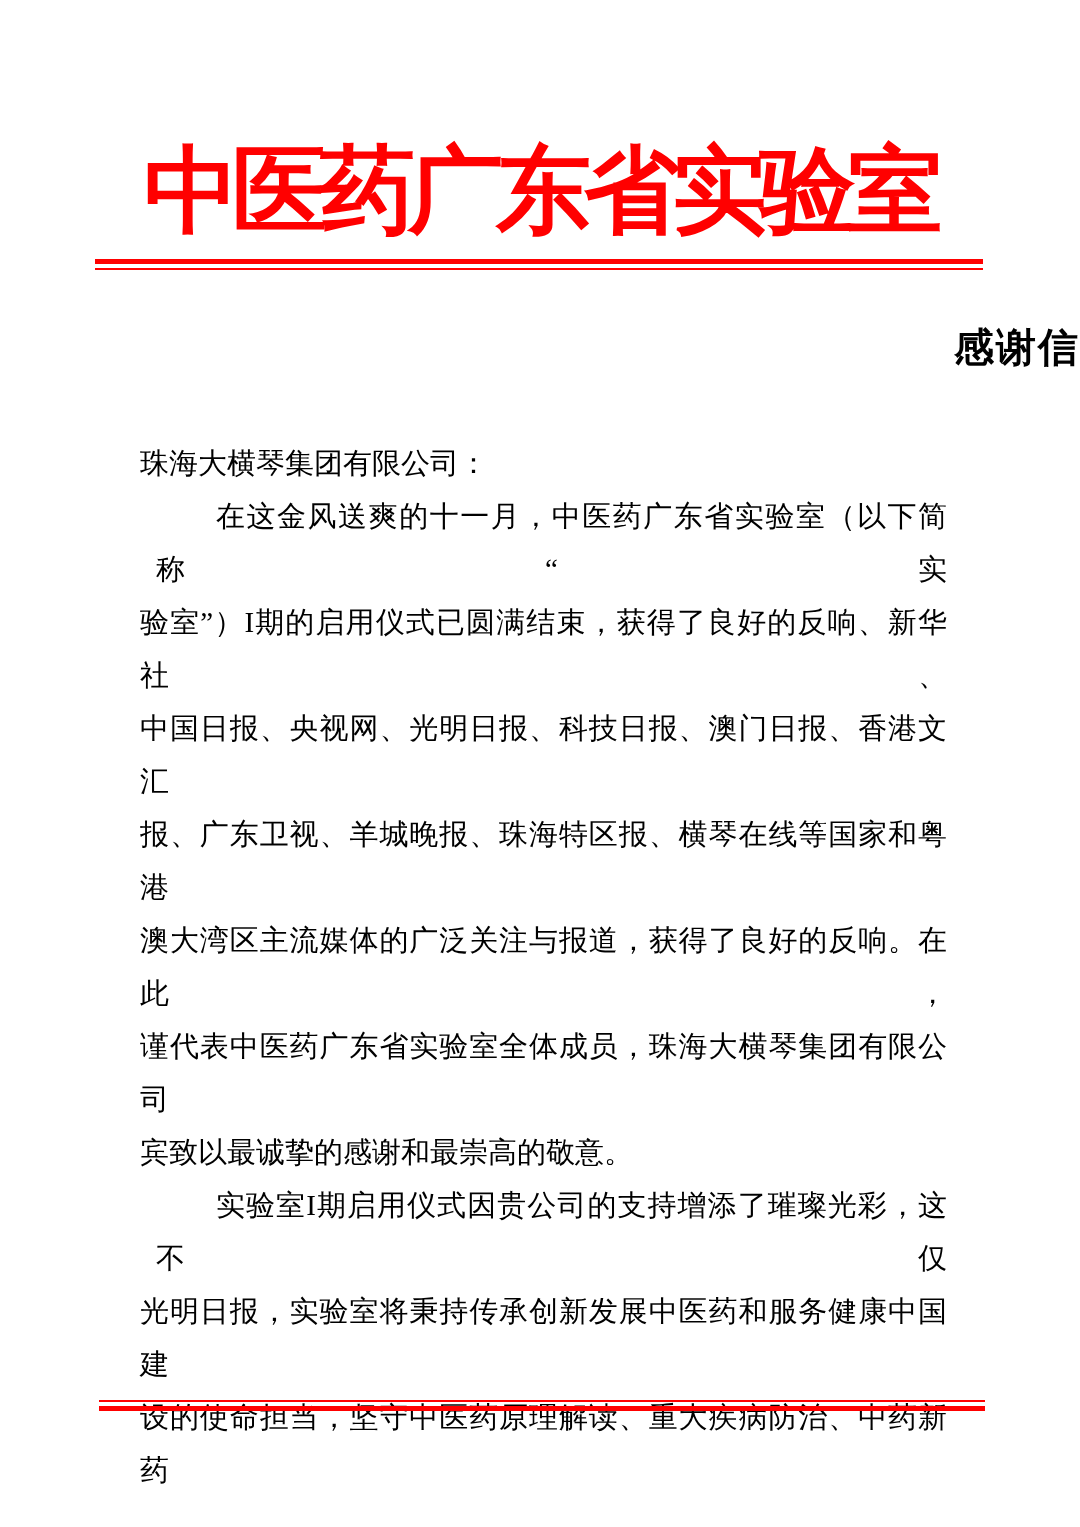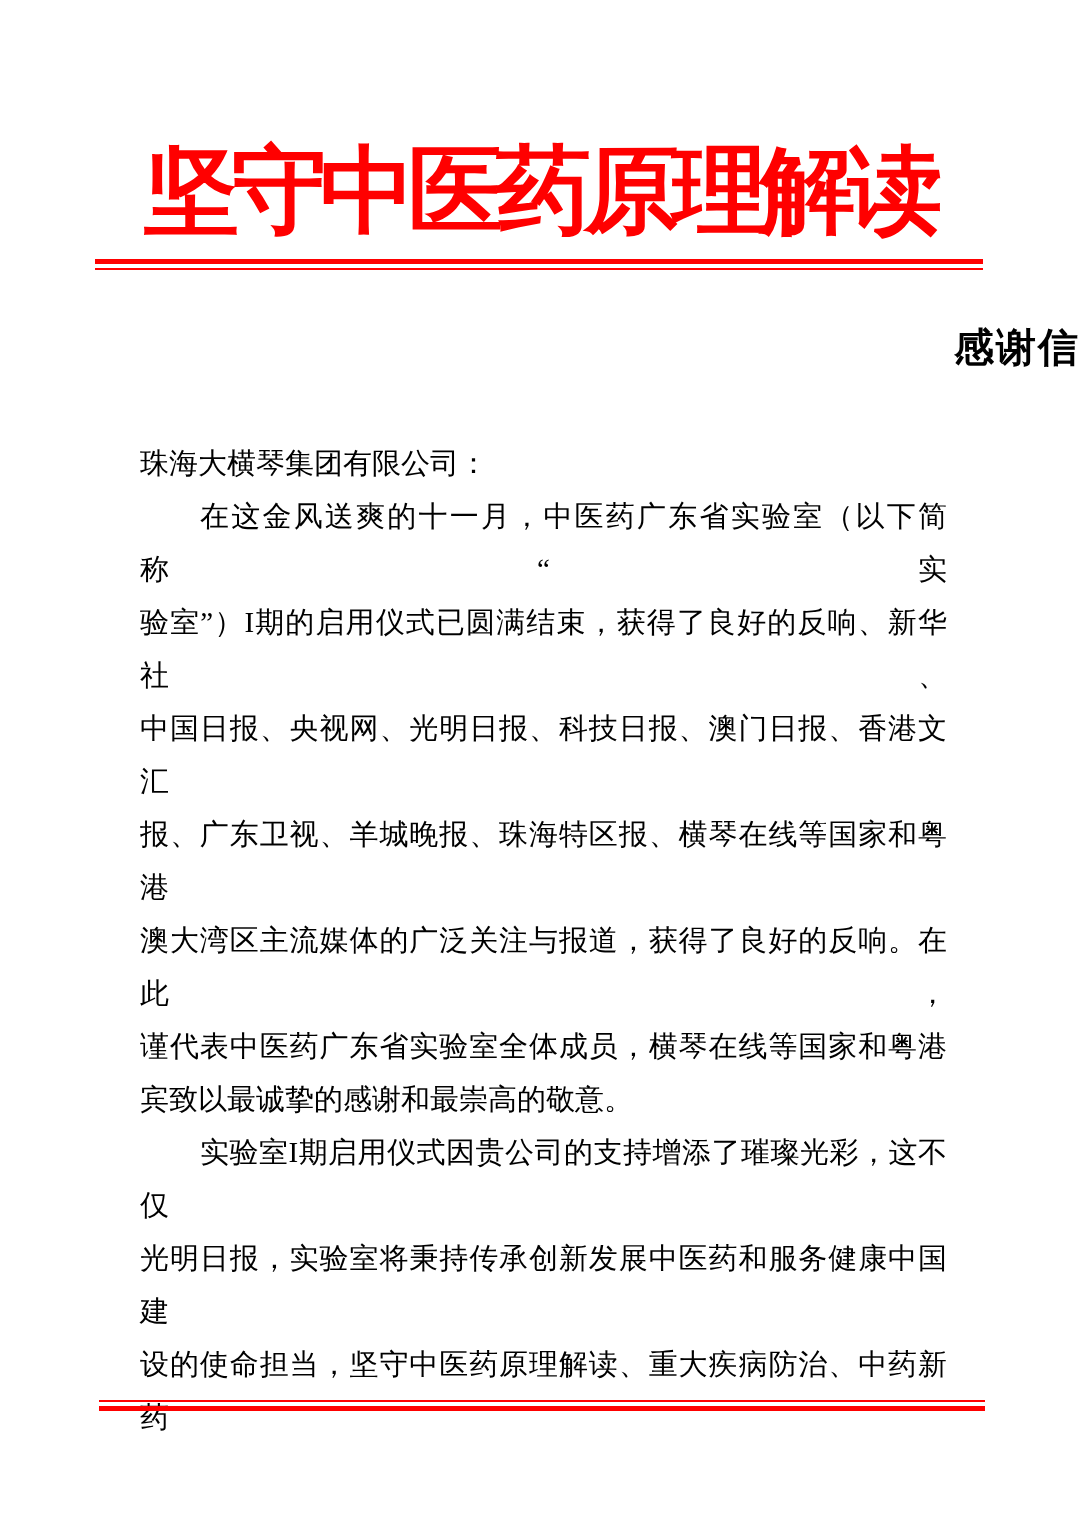--- a/index.html
+++ b/index.html
@@ -54,46 +54,46 @@
     width: 807px;
     font-size: 29px;
     line-height: 53px;
     color: var(--ink);
   }
   .line {
     text-align: justify;
     text-align-last: justify;
     white-space: normal;
   }
-  .line.indent { text-indent: 60px; }
+  .line.indent { text-indent: 60px; margin-left: 16px; }
   .line.no-justify {
     text-align: right;
     text-align-last: left;
   }
 </style>
 </head>
 <body>
 
 <div class="page">
 
-  <div class="letterhead">坚守中医药原理解读</div>
+  <div class="letterhead">中医药广东省实验室</div>
 
   <div class="rule rule-top-thick"></div>
   <div class="rule rule-top-thin"></div>
 
   <h1 class="letter-title">感谢信</h1>
 
   <div class="body-text">
       <div class="line no-justify">珠海大横琴集团有限公司：</div>
       <div class="line indent">在这金风送爽的十一月，中医药广东省实验室（以下简称“实</div>
       <div class="line">验室”）I期的启用仪式已圆满结束，获得了良好的反响、新华社、</div>
       <div class="line">中国日报、央视网、光明日报、科技日报、澳门日报、香港文汇</div>
       <div class="line">报、广东卫视、羊城晚报、珠海特区报、横琴在线等国家和粤港</div>
       <div class="line">澳大湾区主流媒体的广泛关注与报道，获得了良好的反响。在此，</div>
-      <div class="line">谨代表中医药广东省实验室全体成员，横琴在线等国家和粤港</div>
+      <div class="line">谨代表中医药广东省实验室全体成员，珠海大横琴集团有限公司</div>
       <div class="line no-justify">宾致以最诚挚的感谢和最崇高的敬意。</div>
       <div class="line indent">实验室I期启用仪式因贵公司的支持增添了璀璨光彩，这不仅</div>
       <div class="line">光明日报，实验室将秉持传承创新发展中医药和服务健康中国建</div>
       <div class="line">设的使命担当，坚守中医药原理解读、重大疾病防治、中药新药</div>
     </div>
 
   <div class="rule rule-bottom-thin"></div>
   <div class="rule rule-bottom-thick"></div>
 
 </div>

